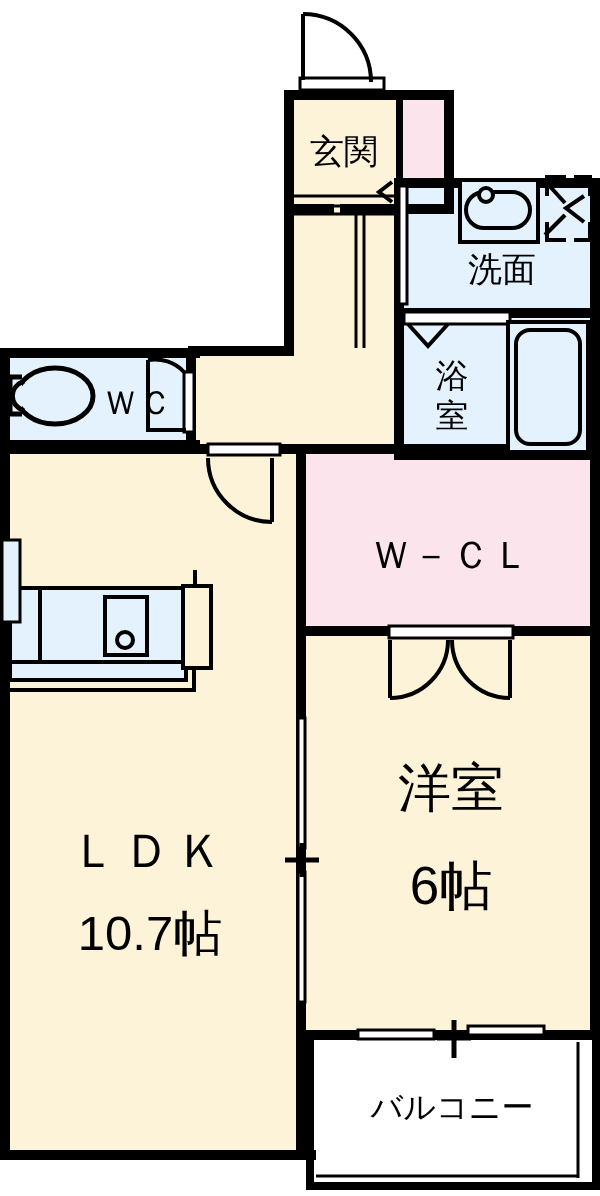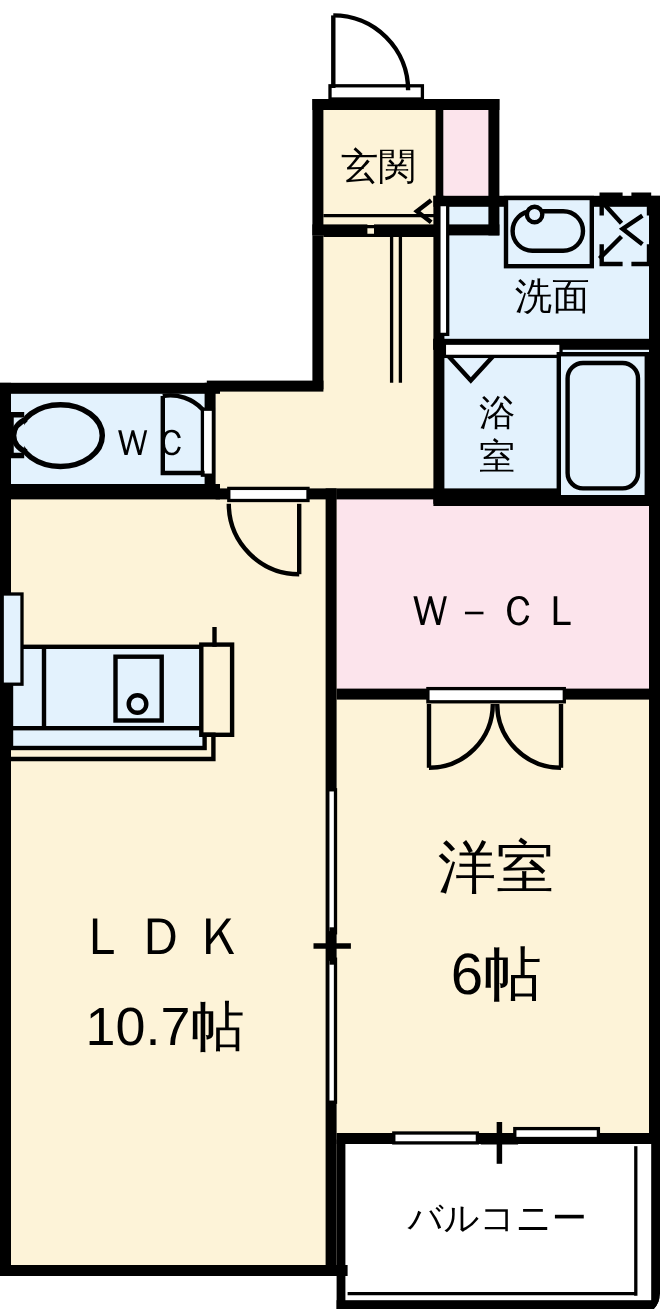--- a/index.html
+++ b/index.html
@@ -8,21 +8,20 @@
     padding: 0;
     background: #ffffff;
     font-family: "Liberation Sans", sans-serif;
   }
   #plan-root {
     position: relative;
     width: 600px;
     height: 1196px;
     background: #ffffff;
     overflow: hidden;
-    border-radius: 20px;
   }
   #plan-svg {
     display: block;
     width: 600px;
     height: 1196px;
   }
   .room-label {
     font-family: "Liberation Sans", sans-serif;
     font-weight: 400;
     fill: #000000;

